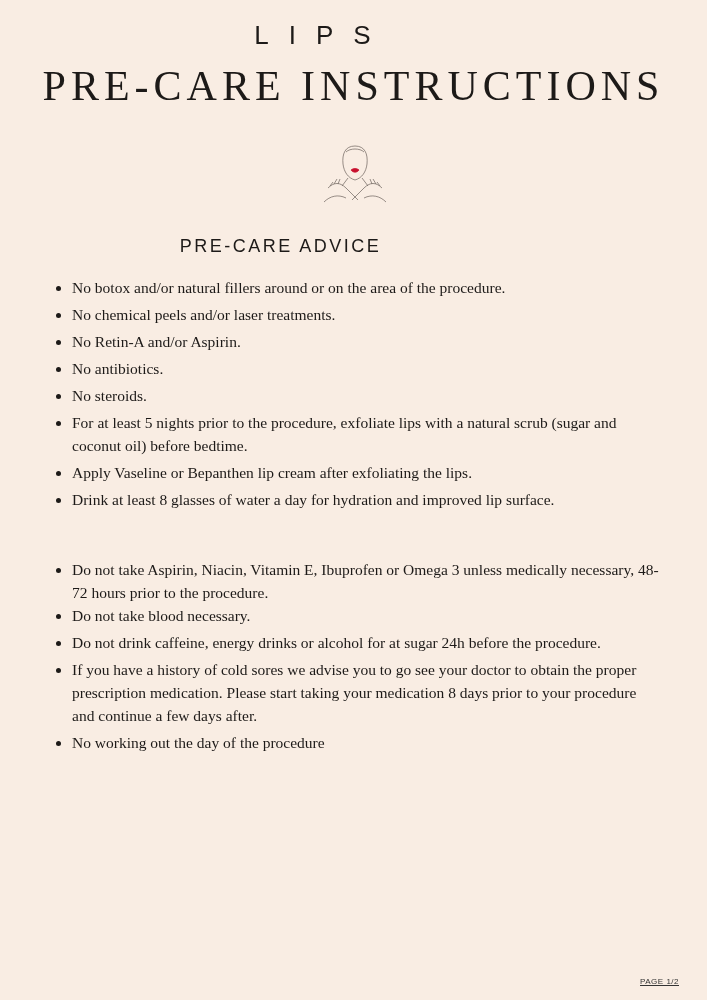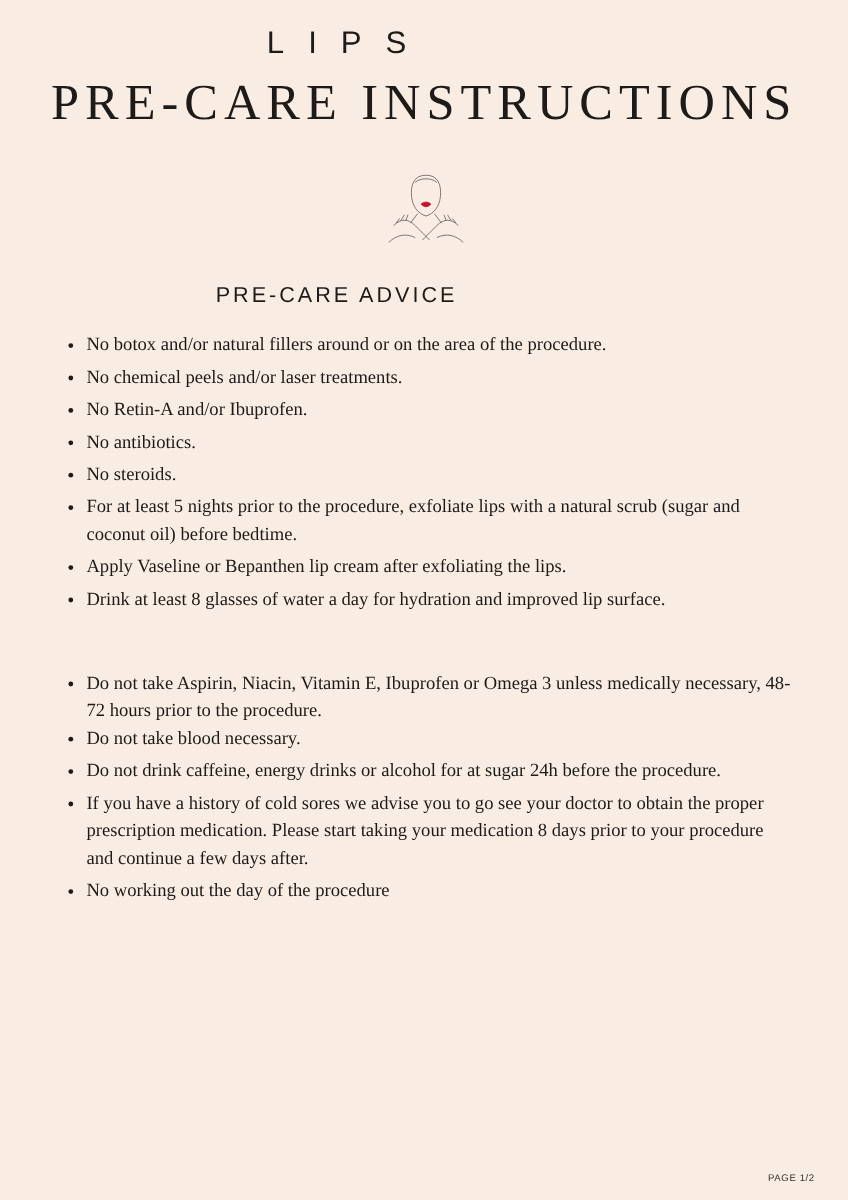--- a/index.html
+++ b/index.html
@@ -6,42 +6,42 @@
   body {
     width: 707px; height: 1000px; overflow: hidden;
     background: #f9ede3;
     position: relative;
     font-family: "Liberation Serif", "DejaVu Serif", serif;
     color: #1d1a18;
   }
   .subtitle {
     position: absolute; top: 20px; left: 0; width: 561px;
     text-align: center; font-family: "Liberation Sans", sans-serif;
-    font-size: 26px; letter-spacing: 20px; text-indent: 20px; font-weight: 400;
+    font-size: 26px; letter-spacing: 20px; text-indent: 20px; font-weight: 400; padding-left: 32px;
   }
   .title {
     position: absolute; top: 62px; left: 0; width: 707px;
     text-align: center; font-size: 42px; letter-spacing: 5px; font-weight: 400;
   }
   .illustration {
     position: absolute; left: 320px; top: 142px; width: 70px; height: 62px;
   }
   .section-heading {
     position: absolute; top: 236px; left: 0; width: 561px; text-align: center;
     font-family: "Liberation Sans", sans-serif; font-size: 18px; letter-spacing: 2.5px;
   }
   ul.advice {
     position: absolute; top: 276px; left: 52px; width: 590px;
     margin: 0; padding: 0 0 0 20px; font-size: 15.5px; line-height: 23px;
   }
   ul.advice li { margin: 0 0 4px 0; padding-left: 0; }
   ul.advice li.tight { margin-bottom: 0; margin-top: 47px; }
   .page-num {
     position: absolute; right: 28px; bottom: 14px;
-    font-family: "Liberation Sans", sans-serif; font-size: 8px; letter-spacing: 0.5px; color: #333;
+    font-family: "Liberation Sans", sans-serif; font-size: 8px; letter-spacing: 0.5px; color: #333; text-decoration: underline;
   }
 </style>
 </head>
 <body>
 
 <div class="subtitle">LIPS</div>
 <div class="title">PRE-CARE INSTRUCTIONS</div>
 
 <svg class="illustration" viewBox="0 0 70 62" fill="none" stroke="#6b625c" stroke-width="0.7">
   <path d="M35 4 C25 4 22 12 23 22 C24 30 28 36 35 38 C42 36 46 30 47 22 C48 12 45 4 35 4 Z"></path>
@@ -53,21 +53,21 @@
   <path d="M60 44 l-3 -4 M56 42 l-3 -5 M52 42 l-2 -5"></path>
   <path d="M4 60 C10 54 18 52 26 56 M66 60 C60 54 52 52 44 56"></path>
   <path d="M31 28 C33 26 37 26 39 28 C37 31 33 31 31 28 Z" fill="#c8102e" stroke="#c8102e"></path>
 </svg>
 
 <div class="section-heading">PRE-CARE ADVICE</div>
 
 <ul class="advice">
   <li>No botox and/or natural fillers around or on the area of the procedure.</li>
   <li>No chemical peels and/or laser treatments.</li>
-  <li>No Retin-A and/or Ibuprofen.</li>
+  <li>No Retin-A and/or Aspirin.</li>
   <li>No antibiotics.</li>
   <li>No steroids.</li>
   <li>For at least 5 nights prior to the procedure, exfoliate lips with a natural scrub (sugar and coconut oil) before bedtime.</li>
   <li>Apply Vaseline or Bepanthen lip cream after exfoliating the lips.</li>
   <li>Drink at least 8 glasses of water a day for hydration and improved lip surface.</li>
   <li class="tight">Do not take Aspirin, Niacin, Vitamin E, Ibuprofen or Omega 3 unless medically necessary, 48-72 hours prior to the procedure.</li>
   <li>Do not take blood necessary.</li>
   <li>Do not drink caffeine, energy drinks or alcohol for at sugar 24h before the procedure.</li>
   <li>If you have a history of cold sores we advise you to go see your doctor to obtain the proper prescription medication. Please start taking your medication 8 days prior to your procedure and continue a few days after.</li>
   <li>No working out the day of the procedure</li>

